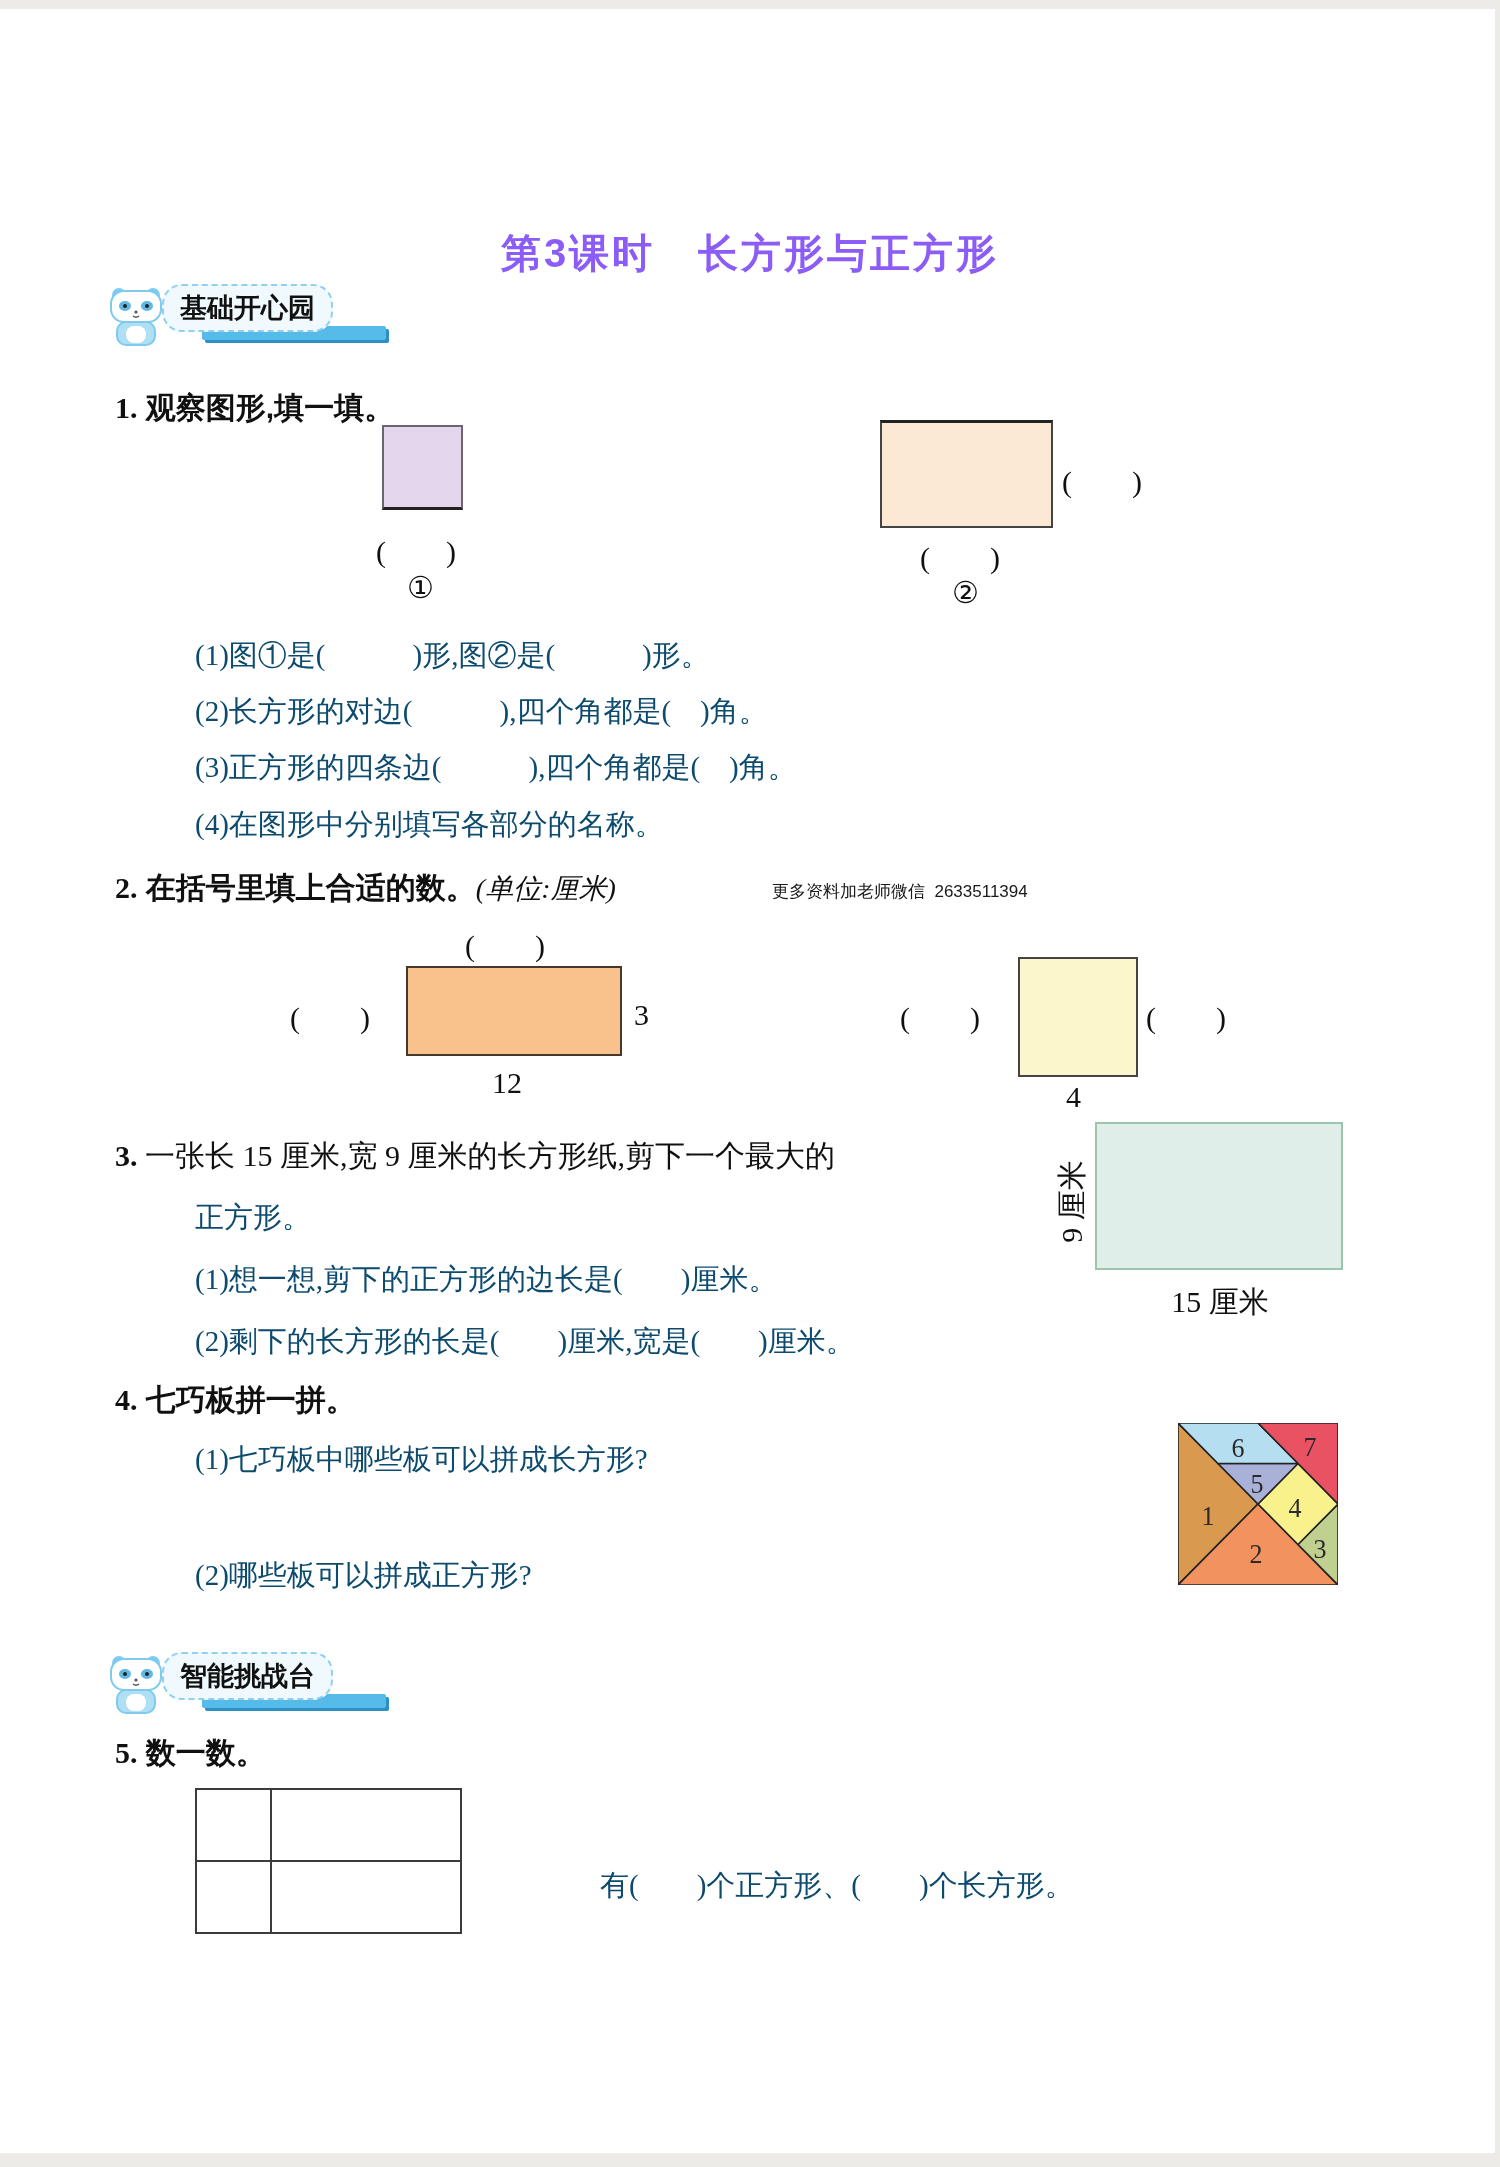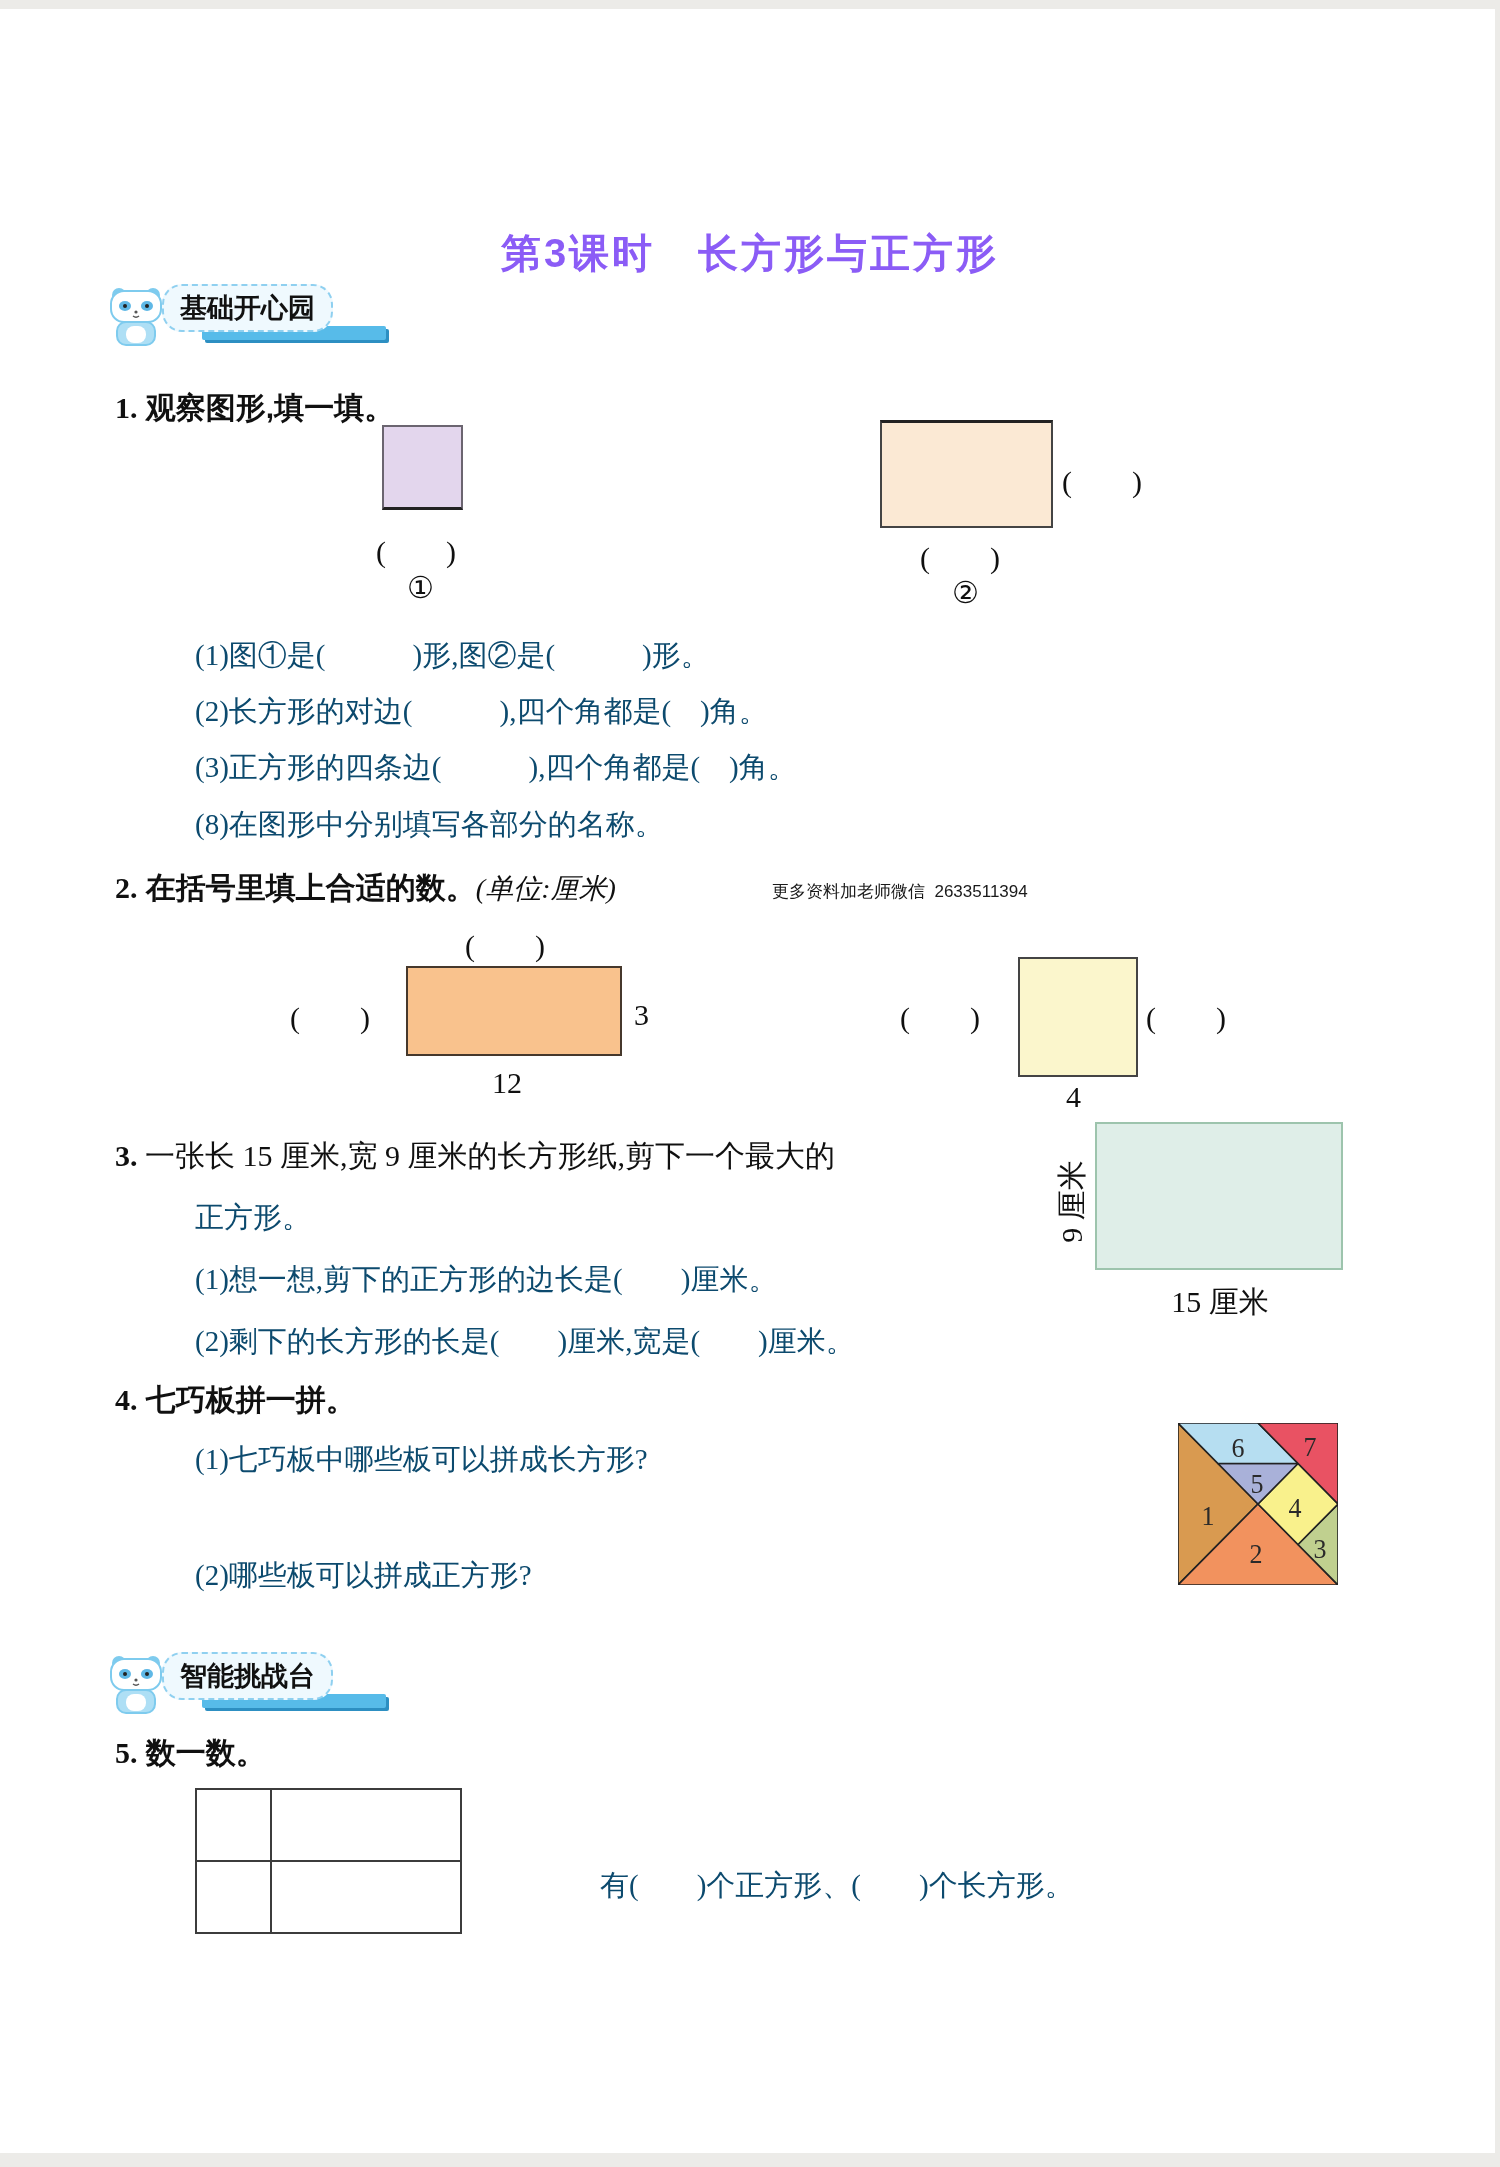--- a/index.html
+++ b/index.html
@@ -82,21 +82,21 @@
   <div class="abs circlbl" style="left:407px;top:570px;">①</div>
 
   <div class="abs shape shape2" style="left:880px;top:420px;width:173px;height:108px;background:#fbe9d4;"></div>
   <div class="abs blank" style="left:1062px;top:462px;">(　　)</div>
   <div class="abs blank" style="left:920px;top:538px;">(　　)</div>
   <div class="abs circlbl" style="left:952px;top:575px;">②</div>
 
   <div class="abs sub" style="left:195px;top:636px;">(1)图①是(　　　)形,图②是(　　　)形。</div>
   <div class="abs sub" style="left:195px;top:692px;">(2)长方形的对边(　　　),四个角都是(　)角。</div>
   <div class="abs sub" style="left:195px;top:748px;">(3)正方形的四条边(　　　),四个角都是(　)角。</div>
-  <div class="abs sub" style="left:195px;top:805px;">(8)在图形中分别填写各部分的名称。</div>
+  <div class="abs sub" style="left:195px;top:805px;">(4)在图形中分别填写各部分的名称。</div>
 
   <div class="abs stem" style="left:115px;top:868px;"><span class="qnum">2.</span><span class="hei"> 在括号里填上合适的数。</span><span class="kai">(单位:厘米)</span></div>
   <div class="abs watermark" style="left:772px;top:880px;">更多资料加老师微信  2633511394</div>
 
   <div class="abs blank" style="left:465px;top:926px;">(　　)</div>
   <div class="abs shape shape3" style="left:406px;top:966px;width:216px;height:90px;background:#f9c28d;"></div>
   <div class="abs blank" style="left:290px;top:998px;">(　　)</div>
   <div class="abs dim" style="left:634px;top:998px;">3</div>
   <div class="abs dim" style="left:492px;top:1066px;">12</div>
 

